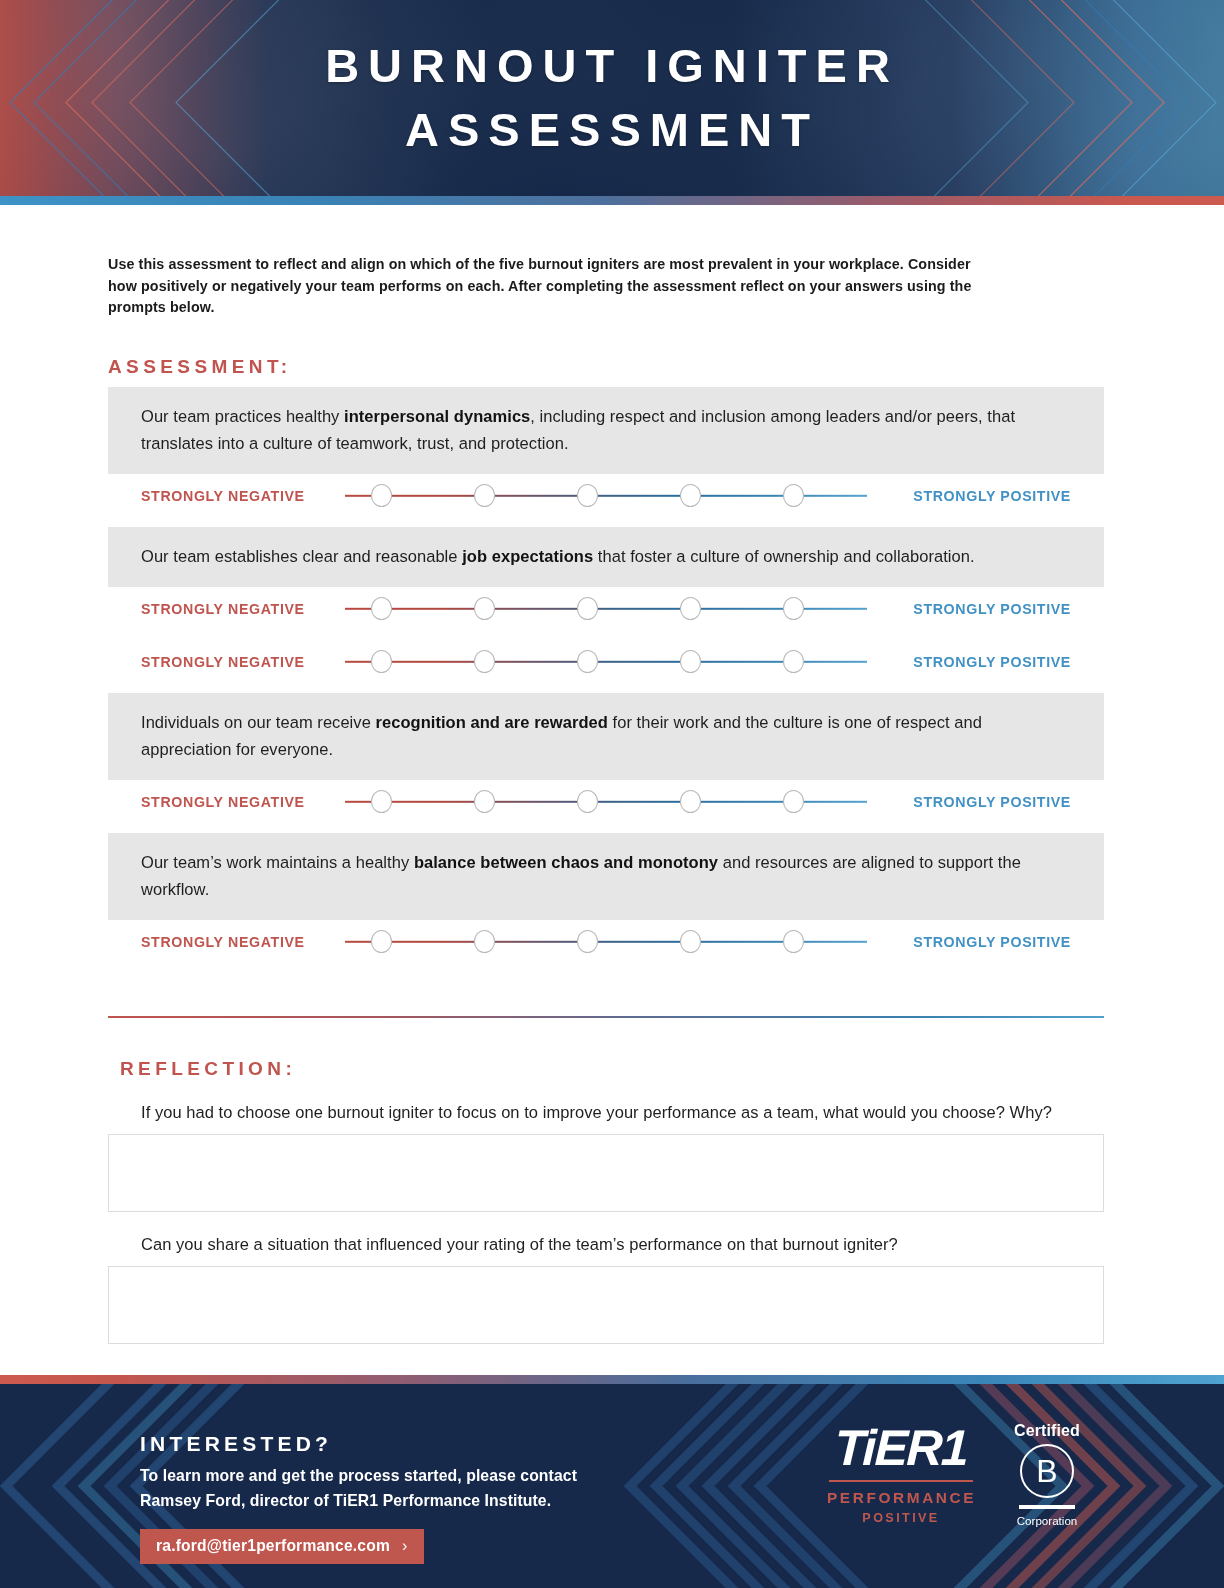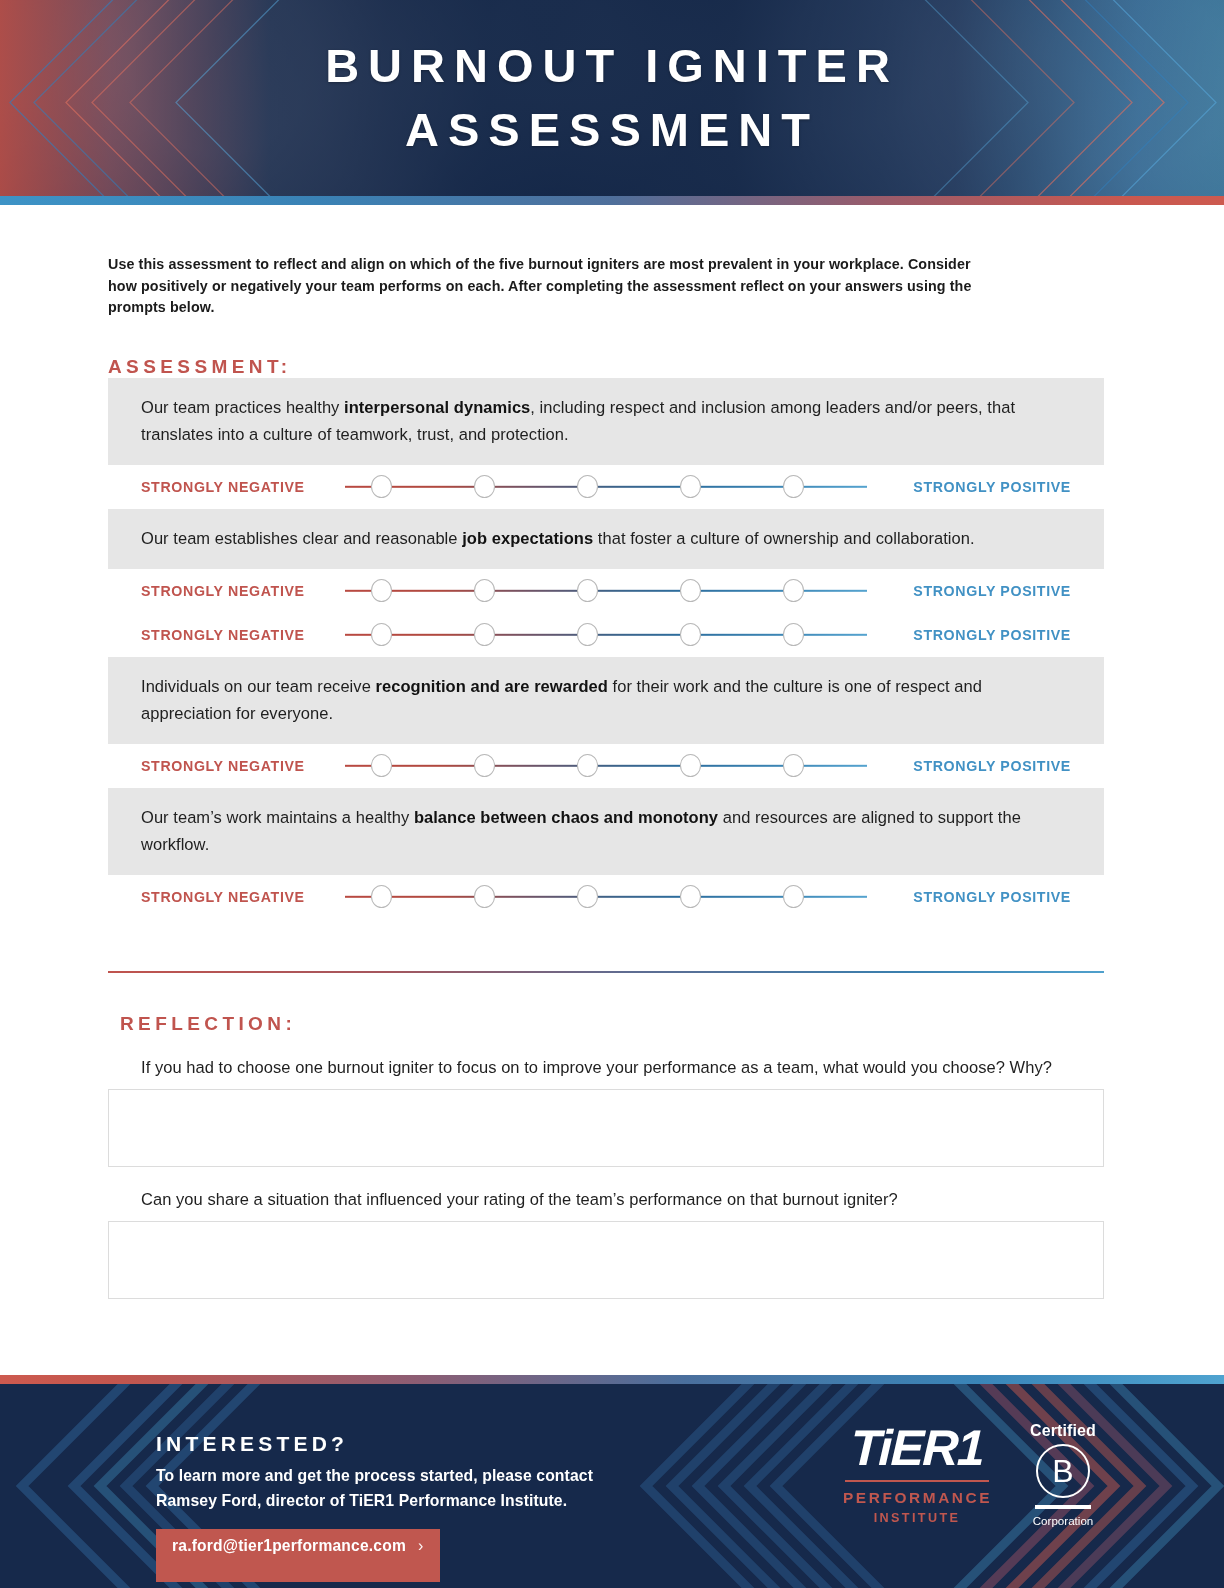--- a/index.html
+++ b/index.html
@@ -98,21 +98,21 @@
   }
   .sec-head {
     margin-top: 38px;
     color: #c0544e;
     font-family: "Liberation Sans Narrow", "Liberation Sans", sans-serif;
     font-weight: 700;
     font-size: 19px;
     letter-spacing: 4.4px;
   }
 
-  .qblock { margin-top: 0; }
+  .qblock { margin-top: 9px; }
   .qbox {
     background: #e6e6e6;
     padding: 16px 33px 17px 33px;
     width: 996px;
   }
   .qtext {
     font-family: "Liberation Sans Narrow", "Liberation Sans", sans-serif;
     font-size: 17.2px;
     line-height: 27px;
     color: #1f1f1f;
@@ -213,21 +213,21 @@
     background: #16294b;
     overflow: hidden;
   }
   .ftr-bar {
     position: absolute;
     left: 0; top: 0;
     width: 1224px;
     height: 9px;
     background: linear-gradient(90deg, #cd5a4f 0%, #c2564e 10%, #8d5d73 34%, #4a6f9d 56%, #3a85b8 80%, #4fa3d0 100%);
   }
-  .ftr-body { position: absolute; inset: 9px 0 0 0; margin-left: 16px; }
+  .ftr-body { position: absolute; inset: 9px 0 0 0; }
 
   .ftr-text { position: absolute; left: 140px; top: 48px; }
   .ftr-h {
     color: #ffffff;
     font-family: "Liberation Sans Narrow", "Liberation Sans", sans-serif;
     font-weight: 700;
     font-size: 21px;
     letter-spacing: 4.2px;
   }
   .ftr-p {
@@ -241,21 +241,21 @@
     transform: scaleX(0.95);
     transform-origin: left center;
   }
   .ftr-btn {
     margin-top: 16px;
     display: inline-flex;
     align-items: center;
     gap: 12px;
     background: #c0574f;
     color: #ffffff;
-    padding: 8px 16px 27px 16px;
+    padding: 8px 16px 9px 16px;
     font-family: "Liberation Sans Narrow", "Liberation Sans", sans-serif;
     font-weight: 700;
     font-size: 15.6px;
     letter-spacing: 0.2px;
     cursor: pointer;
   }
   .ftr-btn .chevr { font-weight: 400; font-size: 16px; opacity: 0.95; }
 
   .logo-wrap { position: absolute; left: 827px; top: 38px; width: 148px; text-align: center; }
   .logo-mark {
@@ -486,21 +486,21 @@
         <div class="ftr-btn">
           <span>ra.ford@tier1performance.com</span>
           <span class="chevr">›</span>
         </div>
       </div>
 
       <div class="logo-wrap">
         <div class="logo-mark">TiER1</div>
         <div class="logo-rule"></div>
         <div class="logo-sub1">PERFORMANCE</div>
-        <div class="logo-sub2">INSTITUTE</div>
+        <div class="logo-sub2">POSITIVE</div>
       </div>
 
       <div class="bcorp">
         <div class="bcorp-top">Certified</div>
         <div class="bcorp-circle">B</div>
         <div class="bcorp-rule"></div>
         <div class="bcorp-bot">Corporation</div>
       </div>
     </div>
   </div>

